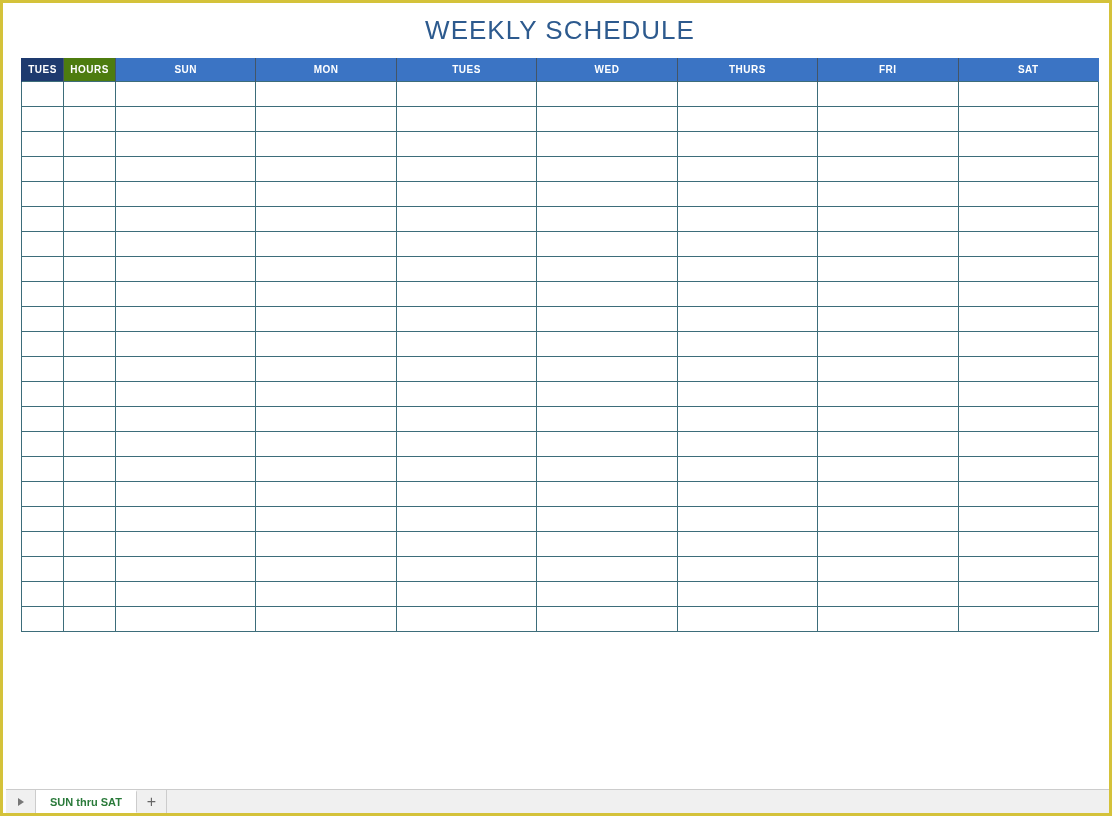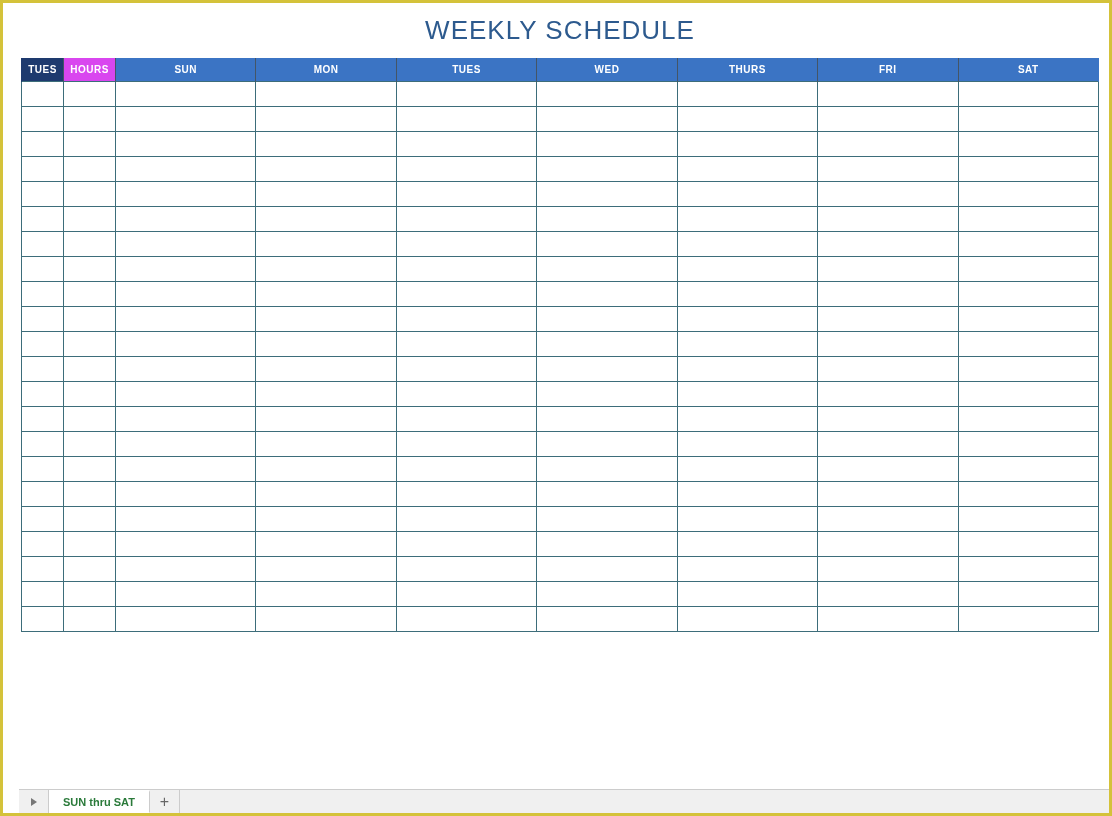--- a/index.html
+++ b/index.html
@@ -52,34 +52,34 @@
     .schedule-table th {
       color: #fff;
       font-size: 10px;
       font-weight: bold;
       text-align: center;
       padding: 6px 2px;
       border-right: 1px solid #456;
       letter-spacing: 0.5px;
     }
     .schedule-table th.col-date { width: 42px; background: #1e3a6e; }
-    .schedule-table th.col-hours { width: 52px; background: #d946ef; margin-left: 18px; }
+    .schedule-table th.col-hours { width: 52px; background: #4d7c0f; margin-left: 18px; }
     .schedule-table th.col-day { background: #3b74c4; margin-top: 33px; }
     .schedule-table td {
       border: 1px solid #3d6d7a;
       height: 25px;
       background: #fff;
     }
     .schedule-table tr:first-child th:first-child { border-left: 1px solid #1e3a6e; }
     .schedule-table tr:first-child th:last-child { border-right: 1px solid #3b74c4; }
 
     .tab-bar {
       position: absolute;
       bottom: 0;
-      left: 16px;
+      left: 3px;
       right: 0;
       height: 24px;
       background: #f0f0f0;
       border-top: 1px solid #ccc;
       display: flex;
       align-items: stretch;
     }
     .tab-nav {
       width: 30px;
       display: flex;

